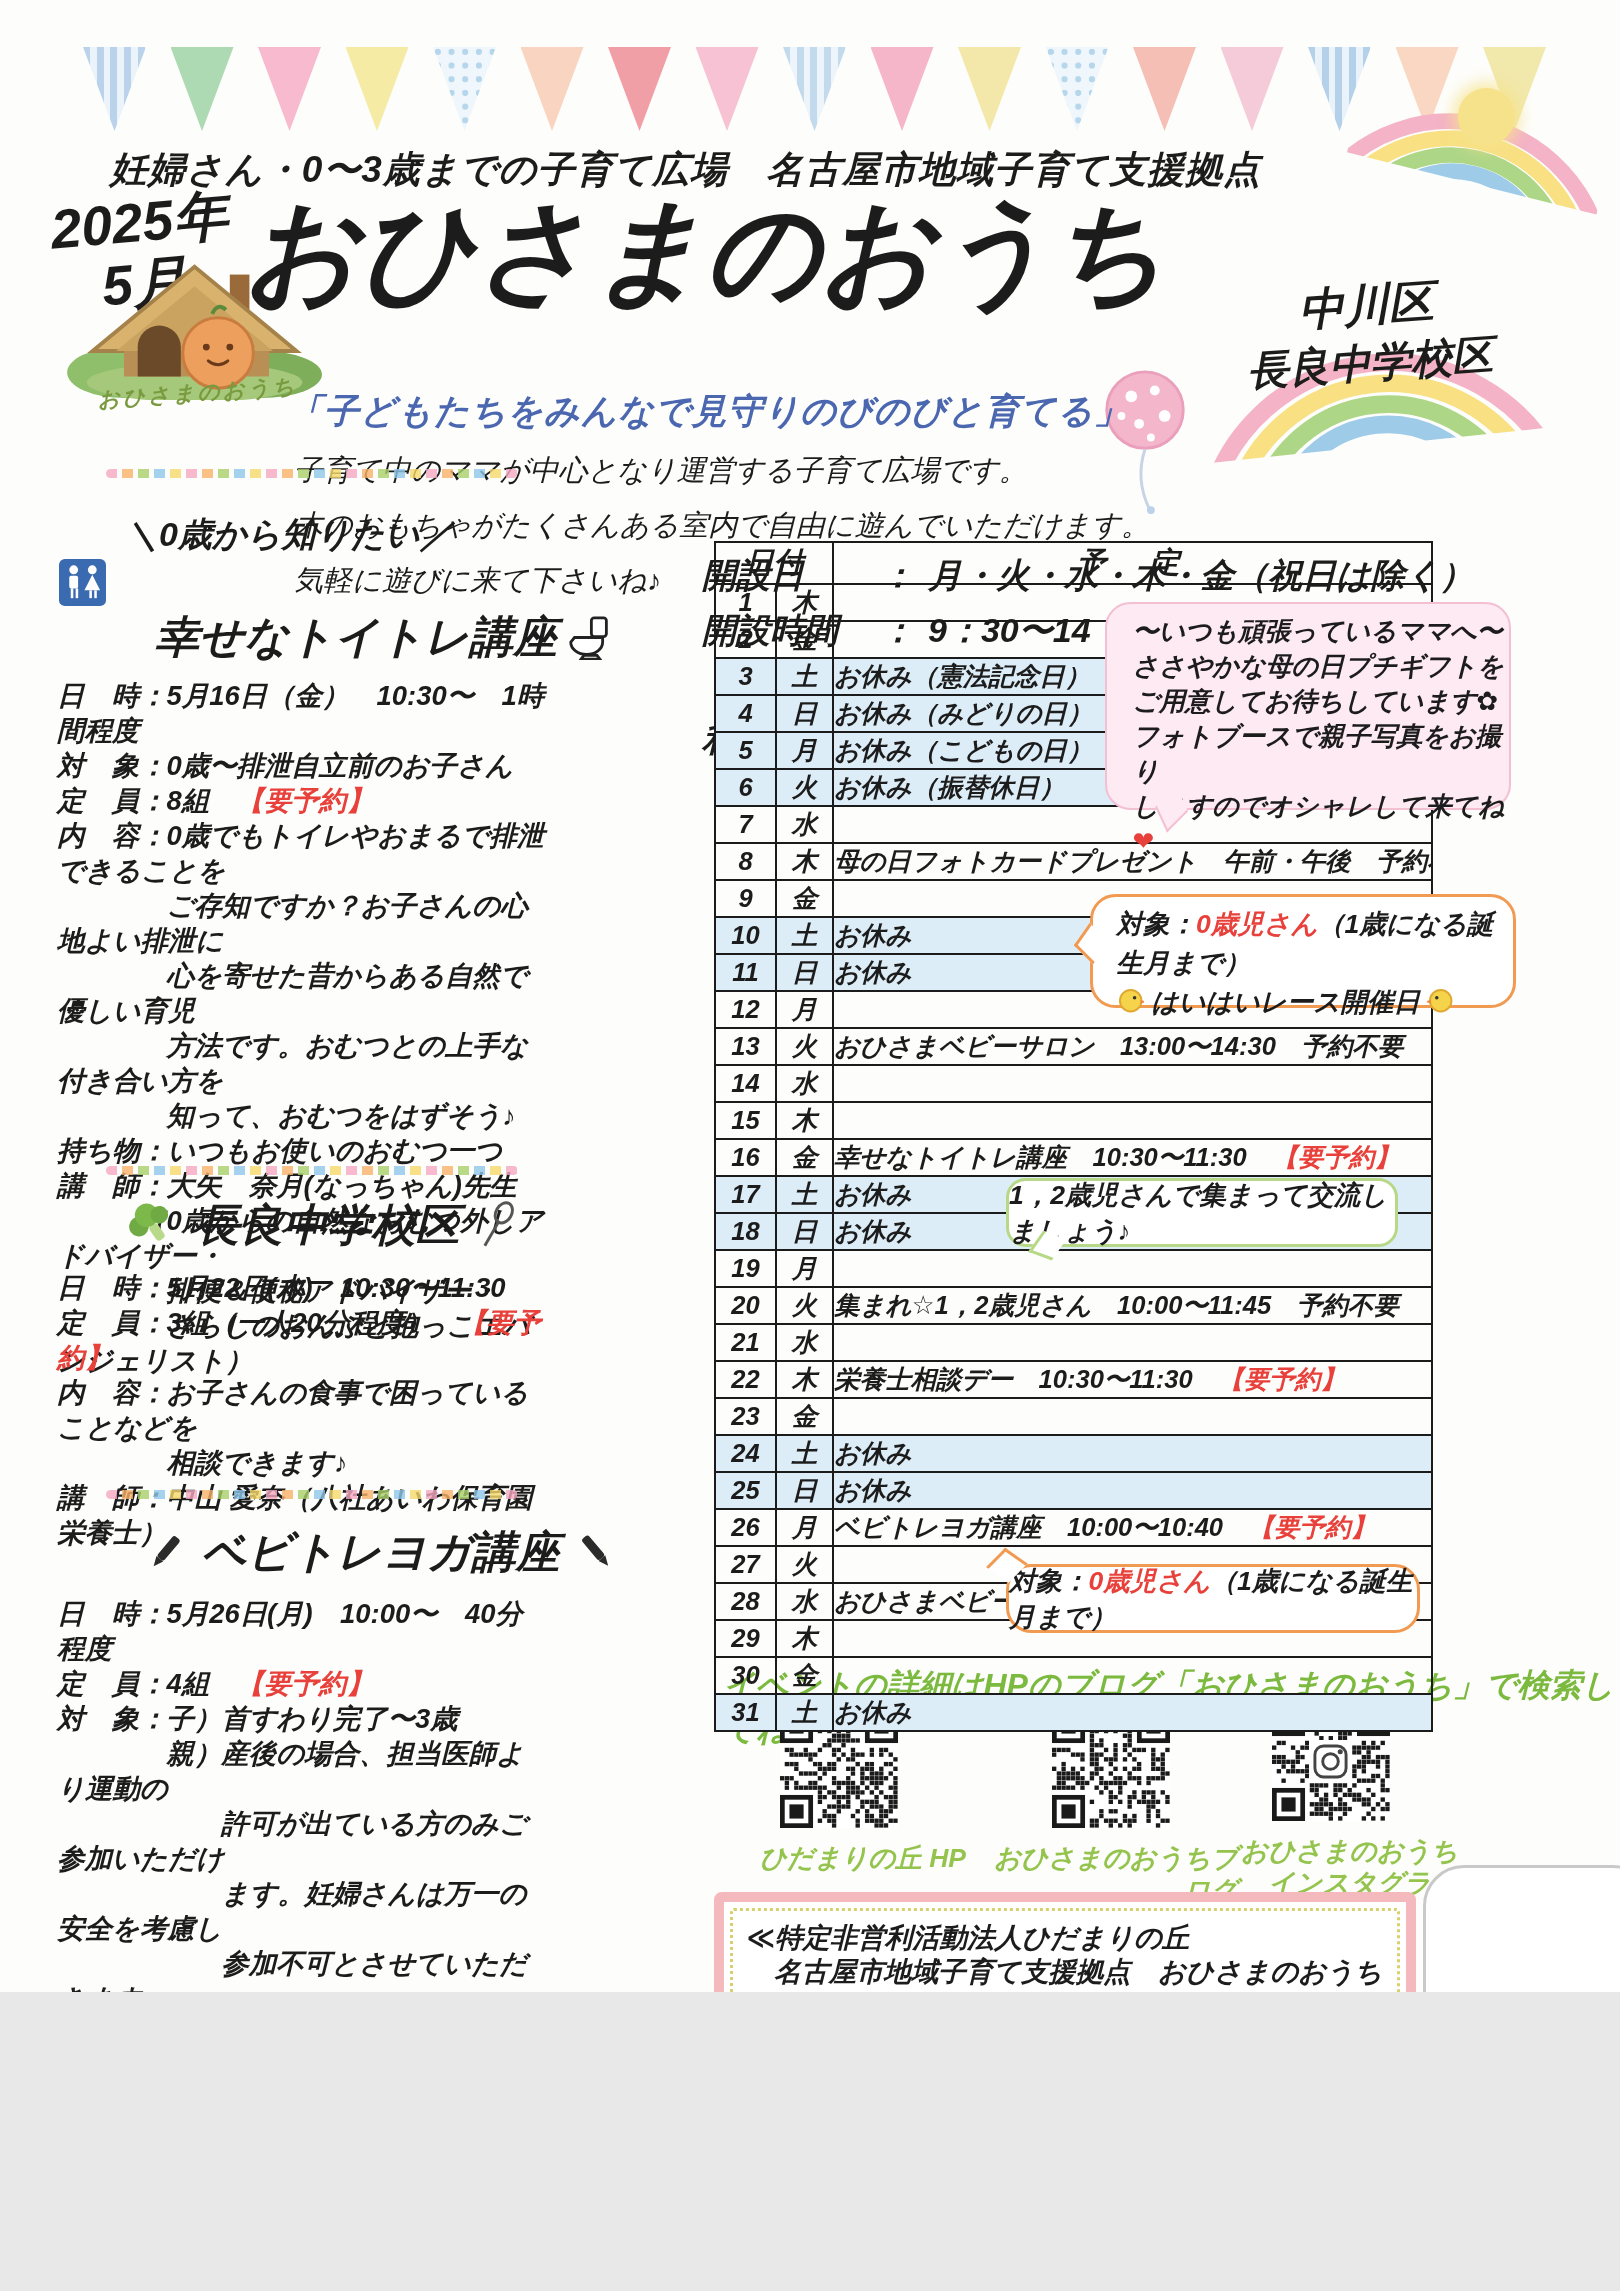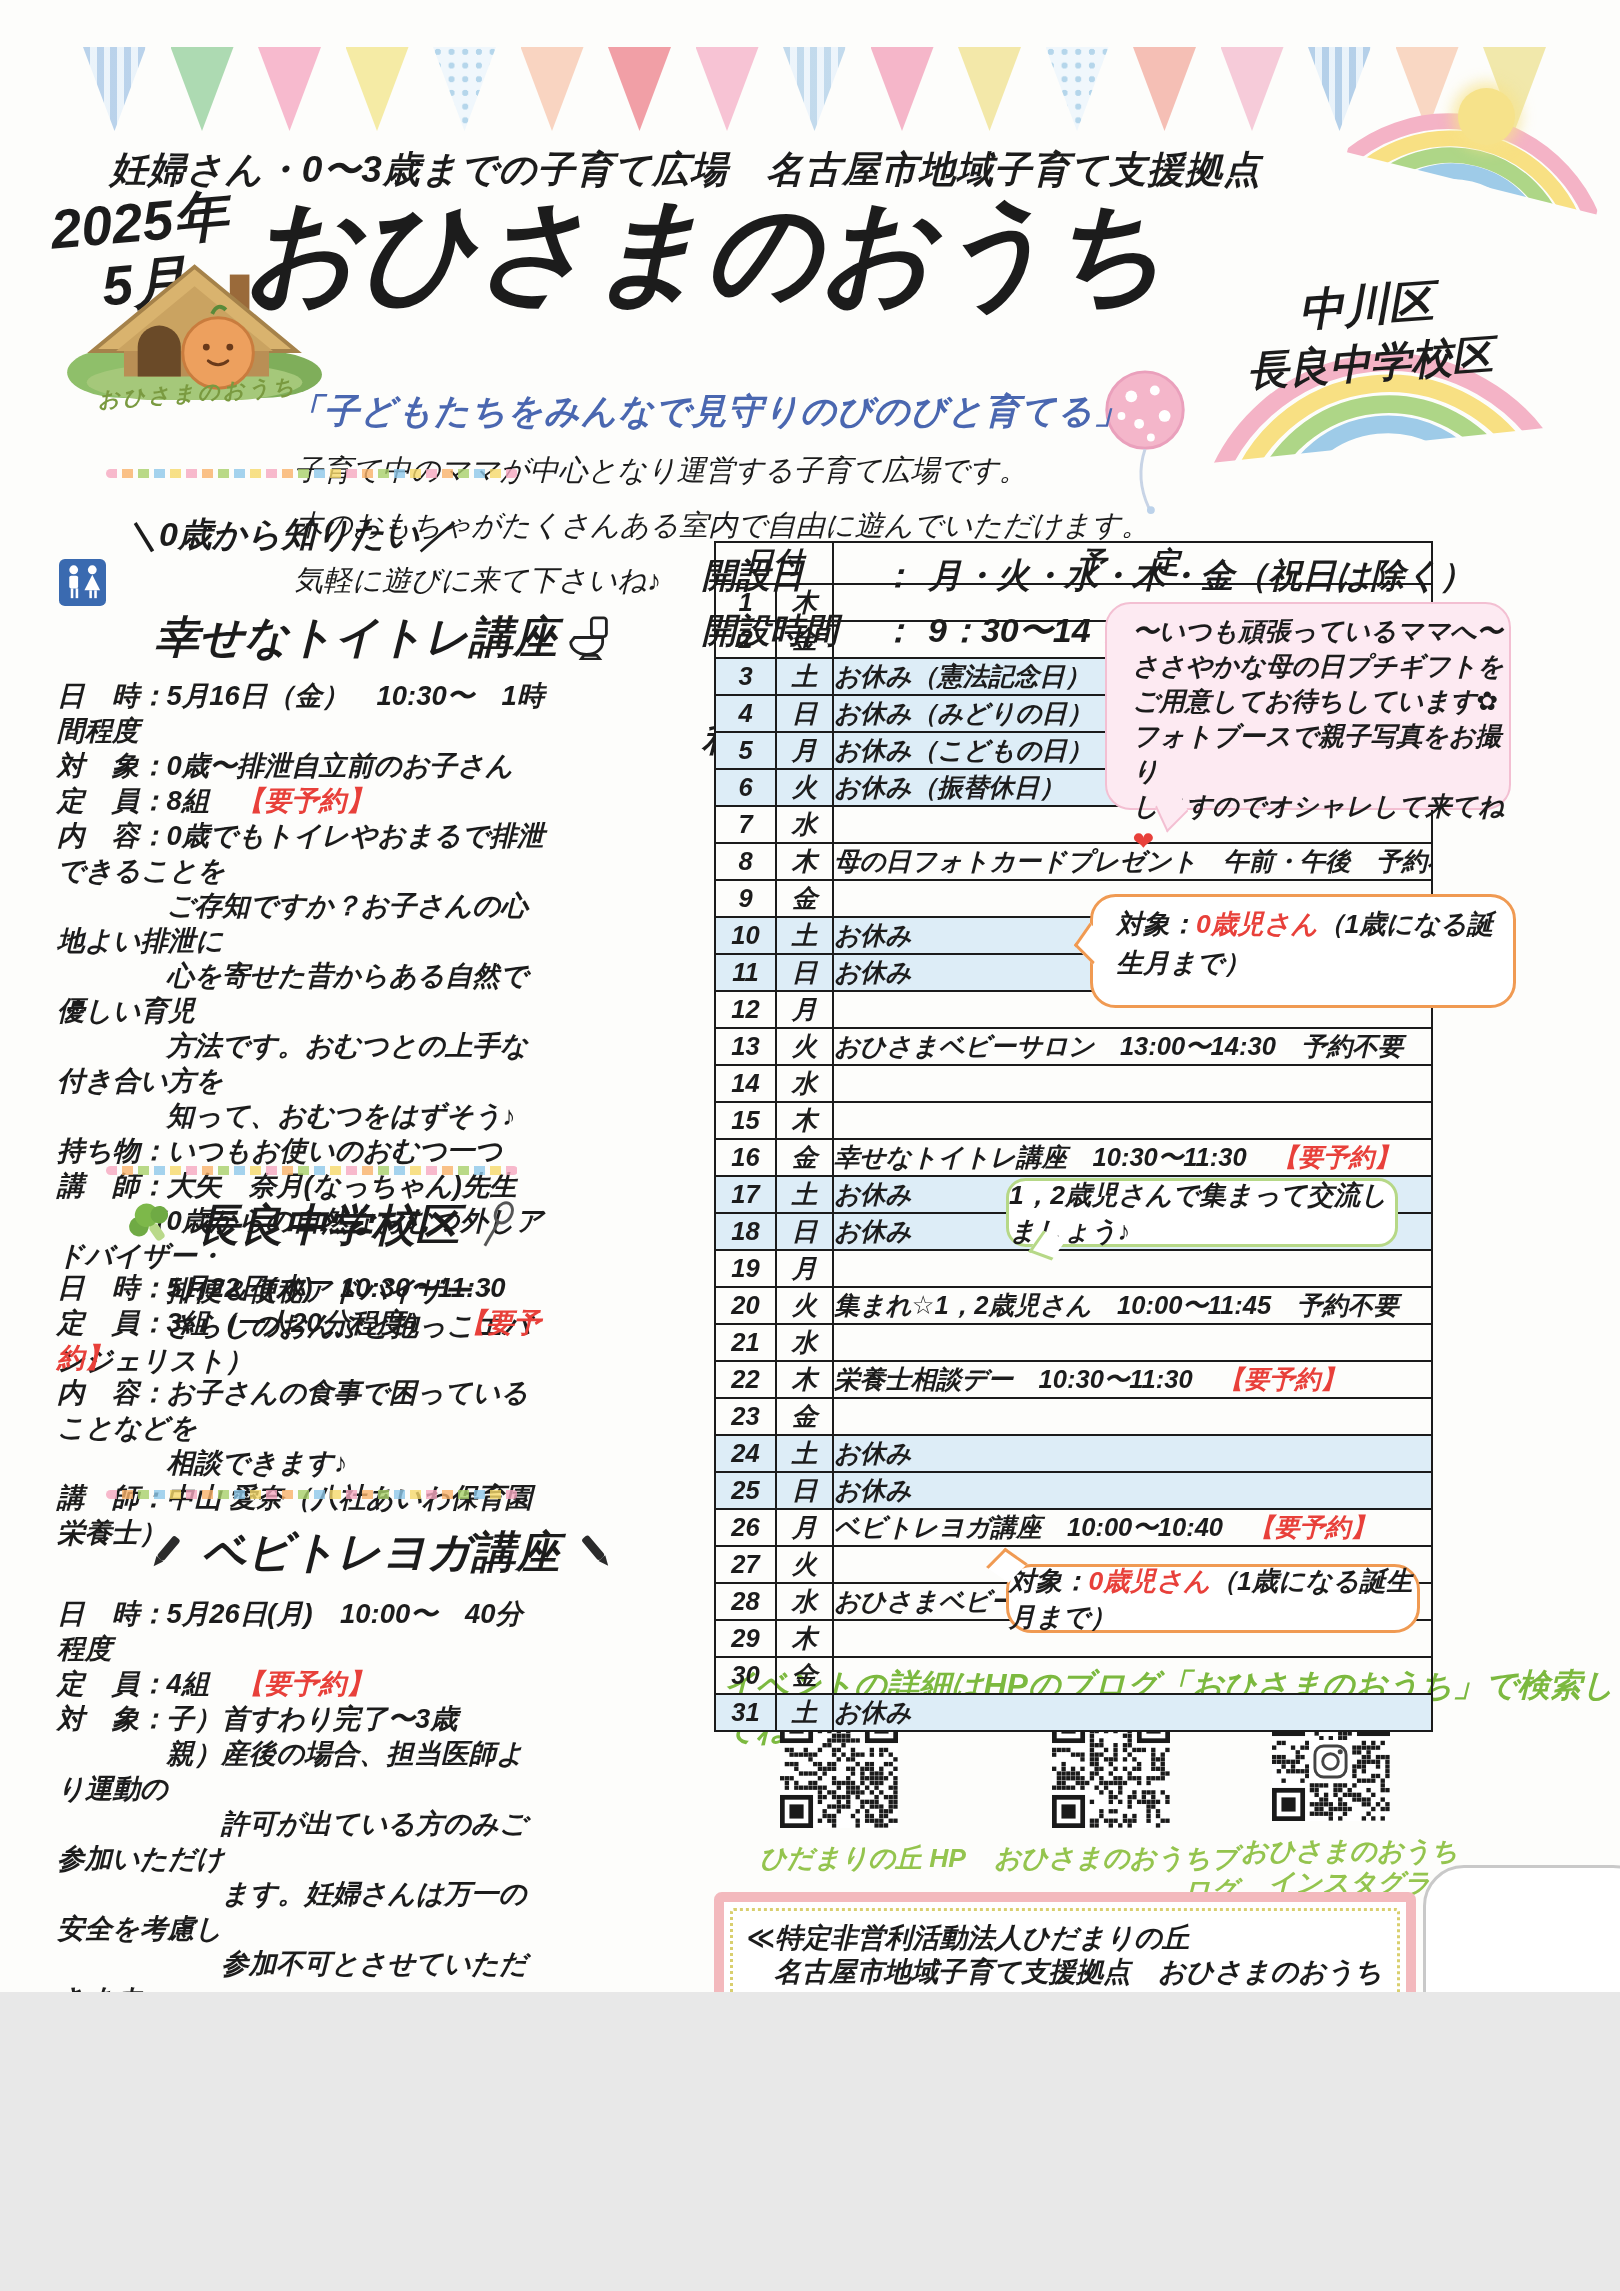--- a/index.html
+++ b/index.html
@@ -544,20 +544,33 @@
 ご用意してお待ちしています✿
 フォトブースで親子写真をお撮り
 しますのでオシャレして来てね</div>
     <span class="heart">❤</span>
     <div class="tail"></div>
   </div>
 
   <div id="bub-baby1" class="bubble bub-outline">
     <div>
       <span>対象：</span><span class="red">0歳児さん</span><span>（1歳になる誕生月まで）</span>
+    </div>
+    <div>
+      <svg class="chick" width="27.4" height="27.4" viewBox="0 0 28 28">
+          <circle cx="14" cy="14" r="11" fill="#f5d34a" stroke="#e0a830" stroke-width="2"></circle>
+          <polygon points="24,13 30,15 24,17" fill="#ef8a3a"></polygon>
+          <circle cx="18" cy="11" r="1.8" fill="#333"></circle>
+        </svg>
+      <span>はいはいレース開催日</span>
+      <svg class="chick" width="27.4" height="27.4" viewBox="0 0 28 28">
+          <circle cx="14" cy="14" r="11" fill="#f5d34a" stroke="#e0a830" stroke-width="2"></circle>
+          <polygon points="4,13 -2,15 4,17" fill="#ef8a3a"></polygon>
+          <circle cx="10" cy="11" r="1.8" fill="#333"></circle>
+        </svg>
     </div>
     <div class="tail"></div>
   </div>
 
   <div id="bub-toddler" class="bubble bub-outline">
     <span>1，2歳児さんで集まって交流しましょう♪</span>
     <div class="tail"></div>
   </div>
 
   <div id="bub-baby2" class="bubble bub-outline">

